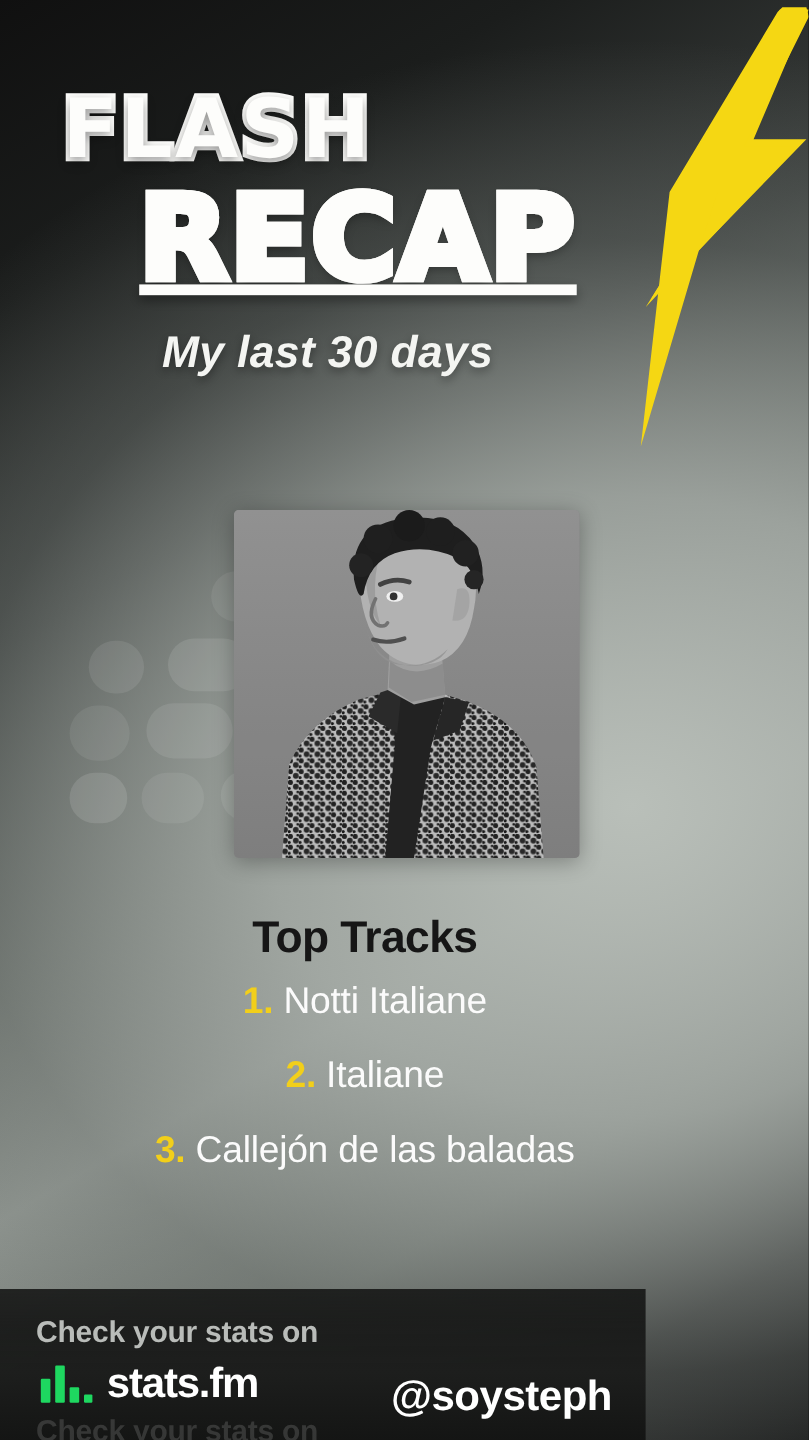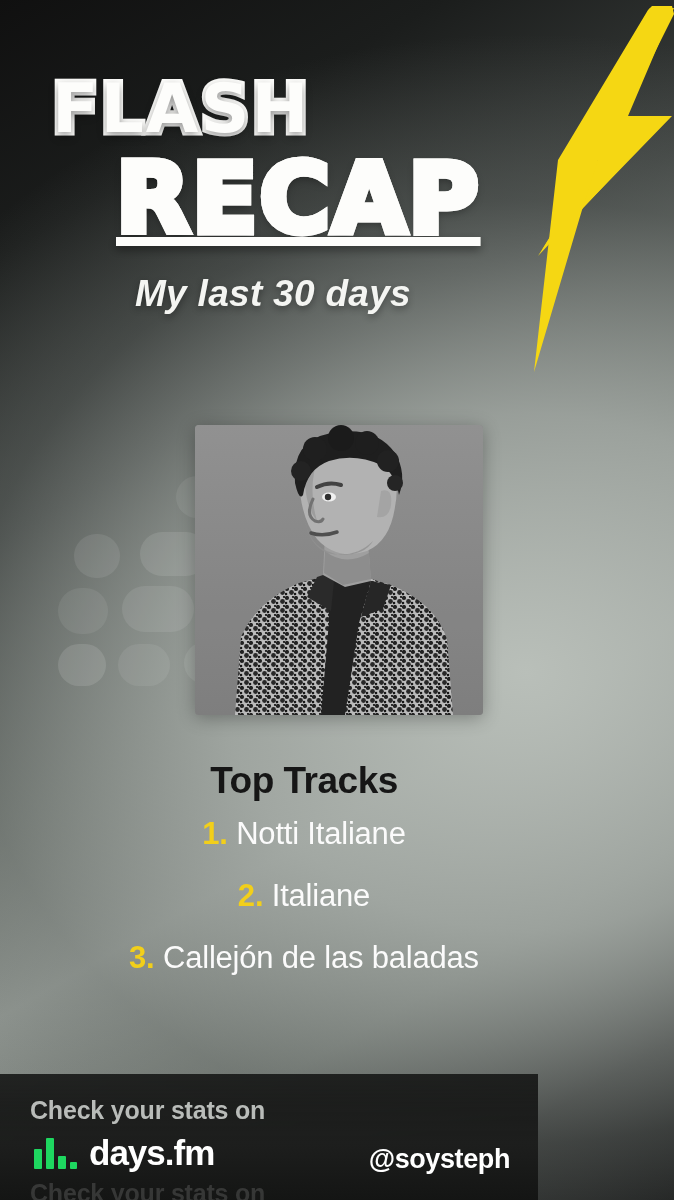--- a/index.html
+++ b/index.html
@@ -188,21 +188,21 @@
     font-size: 35px;
     font-weight: bold;
     color: #ffffff;
     letter-spacing: -1px;
     line-height: 0.95;
   }
   #handle {
     position: absolute;
     right: 28px;
     top: 70px;
-    font-size: 27px;
+    font-size: 35px;
     font-weight: bold;
     color: #ffffff;
     letter-spacing: -0.4px;
   }
 </style>
 </head>
 <body>
 
 <div id="story">
 
@@ -316,20 +316,20 @@
   <div id="footer">
     <div id="footer-caption">Check your stats on</div>
 
     <div id="brand">
       <div id="brand-logo">
         <div class="logo-bar" id="logo-bar-1" style="background: rgb(30, 215, 96);"></div>
         <div class="logo-bar" id="logo-bar-2" style="background: rgb(30, 215, 96);"></div>
         <div class="logo-bar" id="logo-bar-3" style="background: rgb(30, 215, 96);"></div>
         <div id="logo-dot" style="background: rgb(30, 215, 96);"></div>
       </div>
-      <div id="brand-name">days.fm</div>
+      <div id="brand-name">stats.fm</div>
     </div>
 
     <div id="handle">@soysteph</div>
     <div id="footer-ghost">Check your stats on</div>
   </div>
 
 </div>
 
 </body></html>

